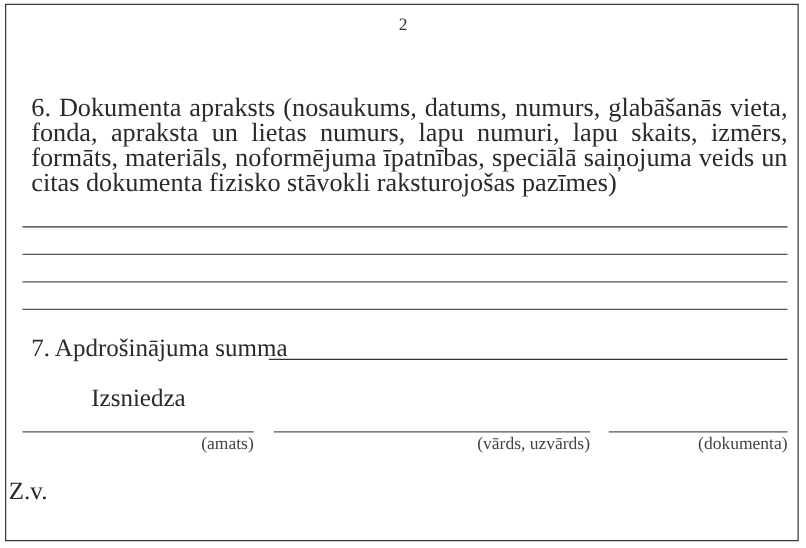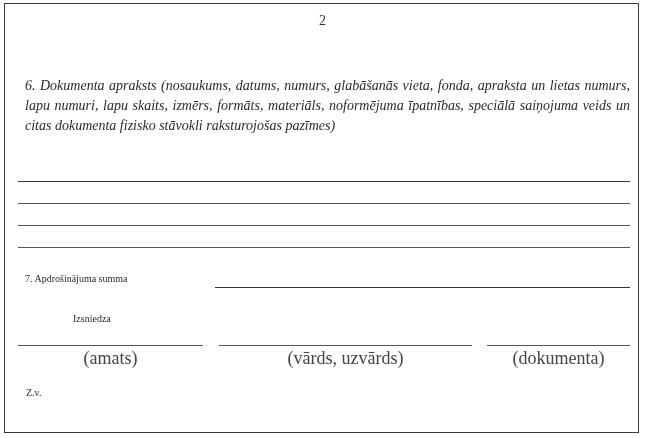--- a/index.html
+++ b/index.html
@@ -2,26 +2,26 @@
 <html><head>
   <meta charset="utf-8">
   <style>
     html, body { margin: 0; padding: 0; background: #ffffff; }
     body { width: 645px; height: 438px; position: relative; overflow: hidden;
            font-family: "Liberation Serif", "DejaVu Serif", serif; color: #2a2a2a; }
     .frame { position: absolute; left: 4px; top: 3px; width: 635px; height: 430px;
              border: 1.5px solid #3a3a3a; box-sizing: border-box; }
     .page-num { position: absolute; left: 0; width: 645px; top: 13px; text-align: center;
                 font-size: 14px; color: #333; }
-    .para { position: absolute; left: 25px; width: 605px; top: 76px; font-size: 14px;
-            line-height: 20px; text-align: justify; font-style: italic; }
+    .para { position: absolute; left: 25px; width: 605px; top: 76px; font-size: 21px;
+            line-height: 20px; text-align: justify; }
     .rule { position: absolute; height: 0; border-top: 1.3px solid #555; }
     .rule.dark { border-top-color: #333; }
-    .label { position: absolute; font-size: 10px; line-height: 18px; white-space: nowrap; text-align: right; }
-    .caption { position: absolute; font-size: 18px; color: #444; text-align: center; white-space: nowrap; }
+    .label { position: absolute; font-size: 20px; line-height: 18px; white-space: nowrap; text-align: right; }
+    .caption { position: absolute; font-size: 14px; color: #444; text-align: right; white-space: nowrap; }
   </style>
 </head>
 <body>
 
 <div class="frame"></div>
 
 <div class="page-num">2</div>
 
 <div class="para">6. Dokumenta apraksts (nosaukums, datums, numurs, glabāšanās vieta, fonda, apraksta un lietas numurs, lapu numuri, lapu skaits, izmērs, formāts, materiāls, noformējuma īpatnības, speciālā saiņojuma veids un citas dokumenta fizisko stāvokli raksturojošas pazīmes)</div>
 
@@ -36,13 +36,13 @@
 <div class="label" style="left:25px; top:310px;margin-left:48px;">Izsniedza</div>
 
 <div class="rule" style="left:18px; width:185px; top:345px;"></div>
 <div class="rule" style="left:219px; width:253px; top:345px;"></div>
 <div class="rule" style="left:487px; width:143px; top:345px;"></div>
 
 <div class="caption" style="left:18px; width:185px; top:348px;">(amats)</div>
 <div class="caption" style="left:219px; width:253px; top:348px;">(vārds, uzvārds)</div>
 <div class="caption" style="left:487px; width:143px; top:348px;">(dokumenta)</div>
 
-<div class="label" style="left:26px; top:384px;">Z.v.</div>
+<div class="label" style="left:7px; top:384px;">Z.v.</div>
 
 </body></html>

